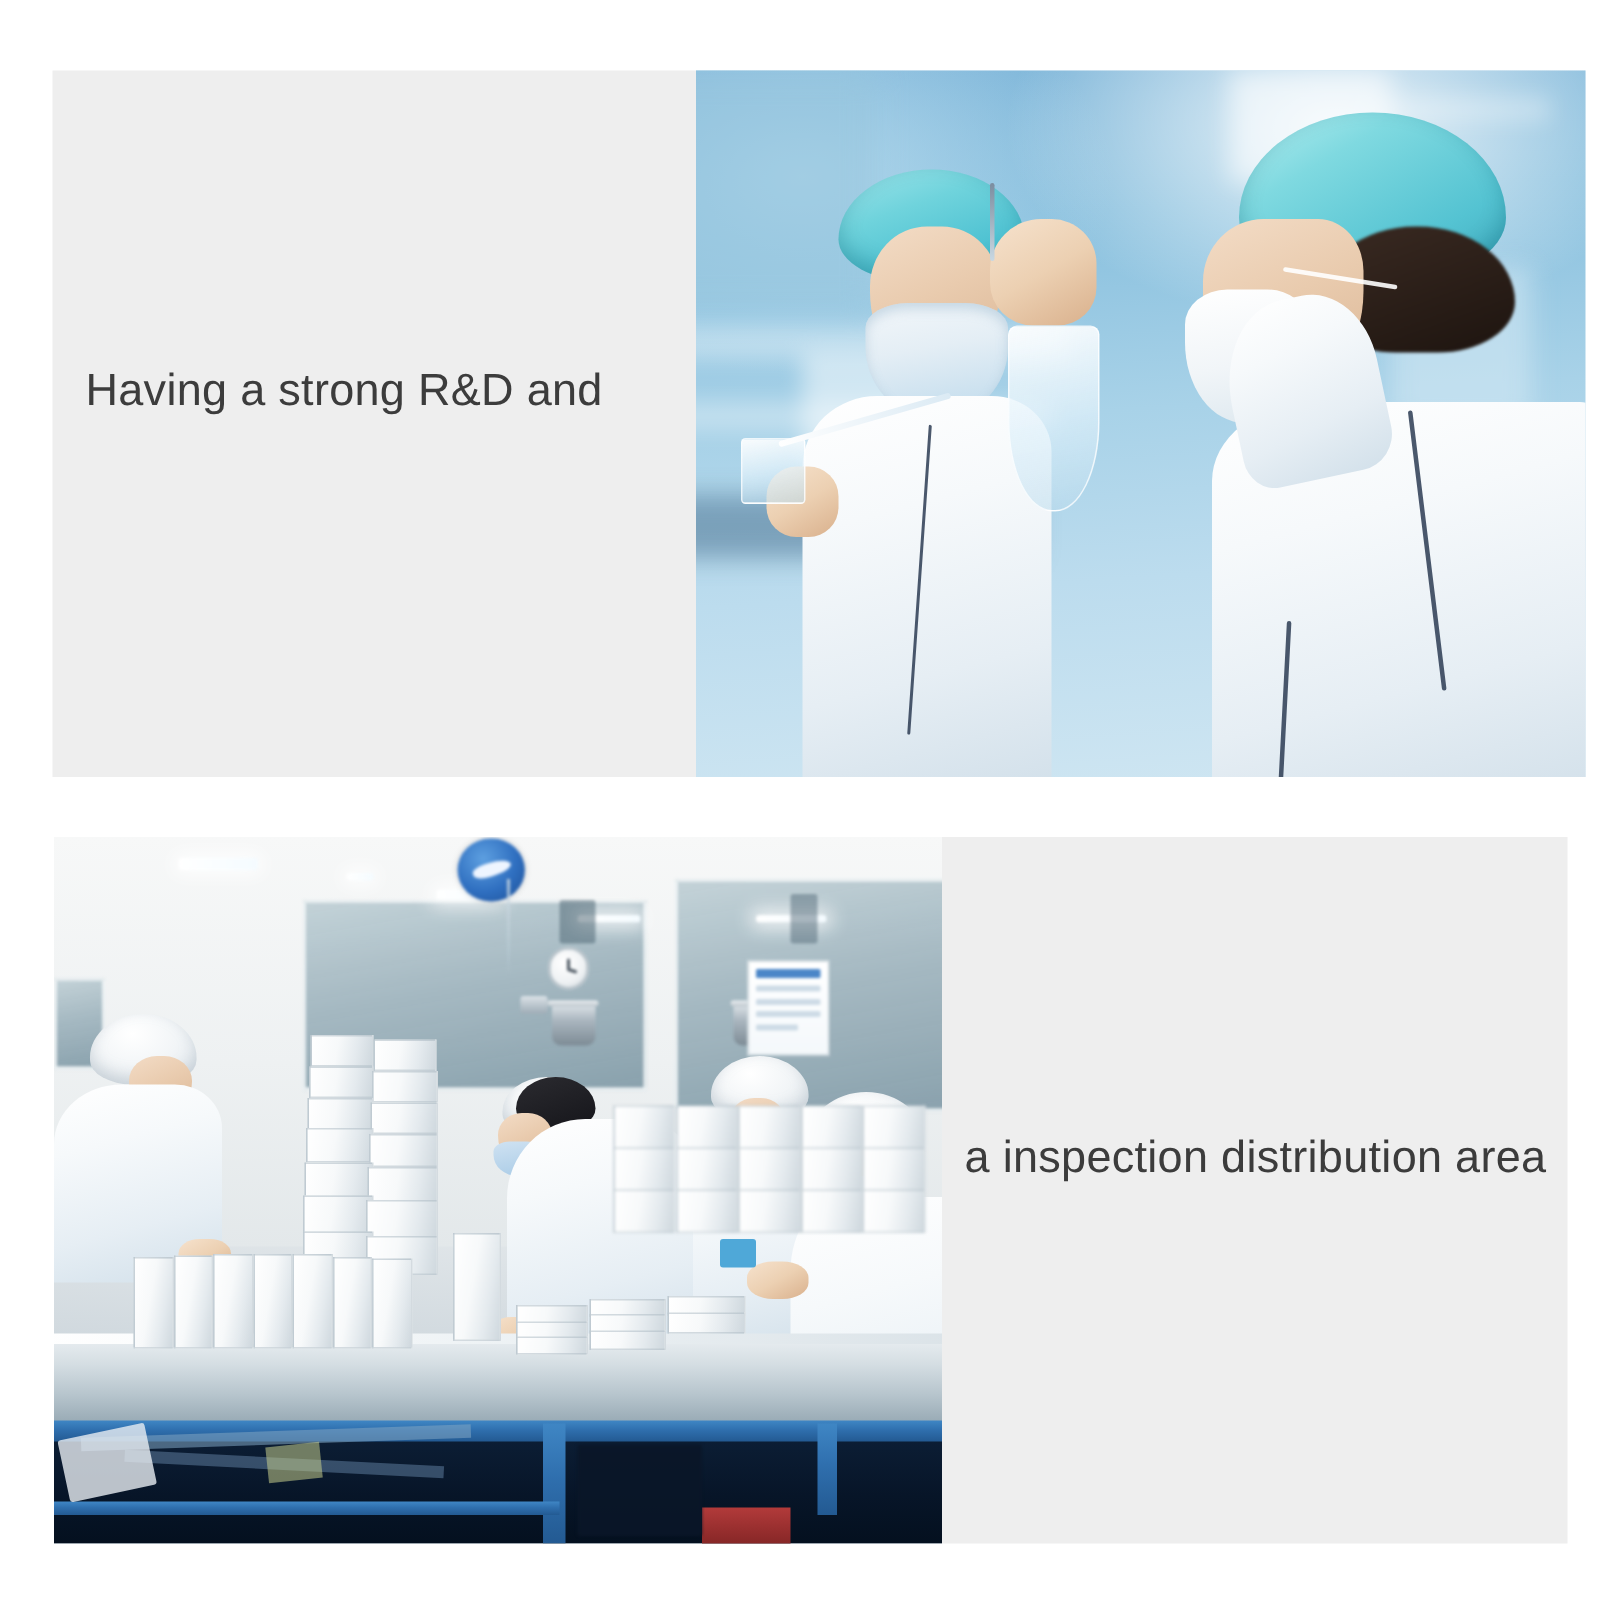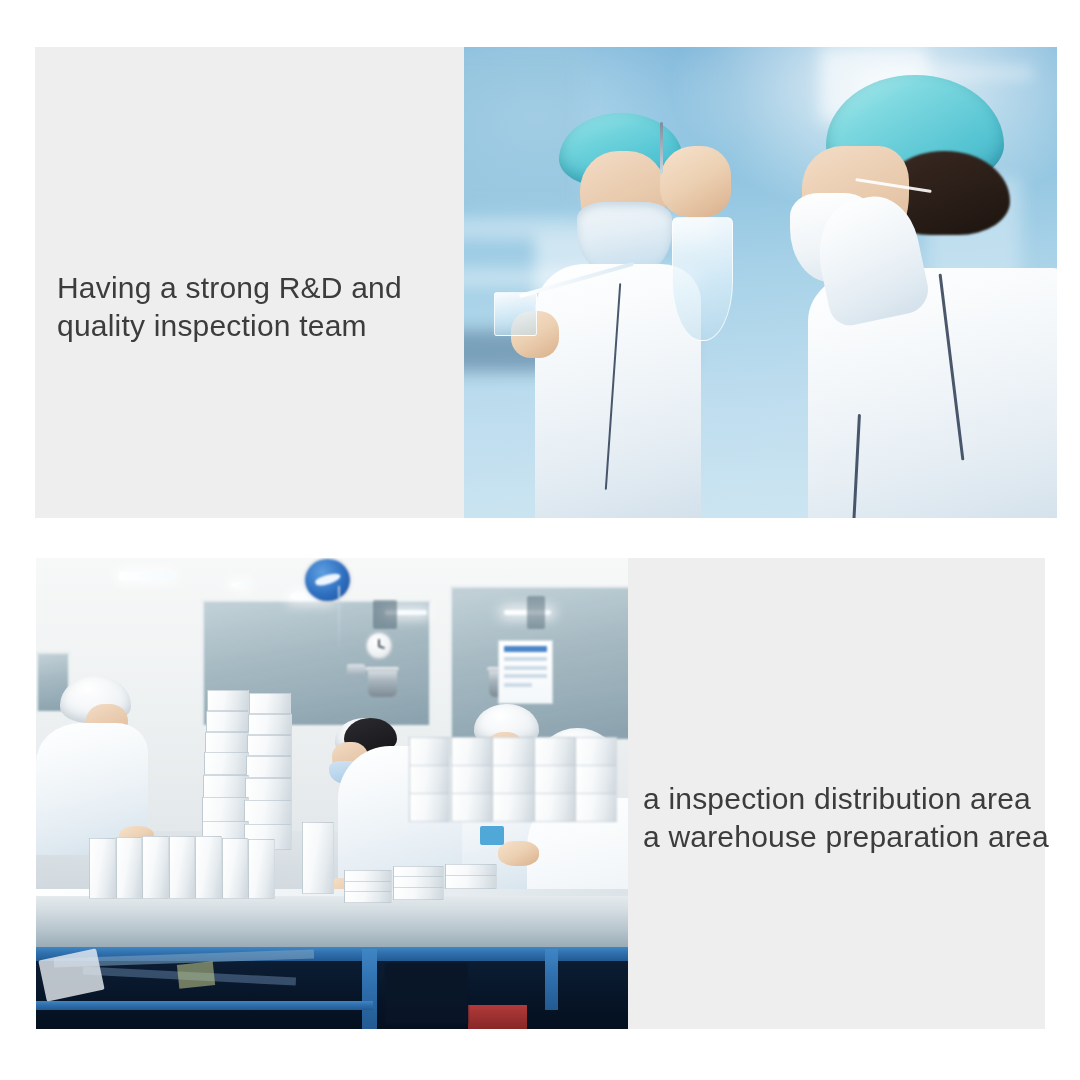--- a/index.html
+++ b/index.html
@@ -26,21 +26,20 @@
   }
 
   .caption {
     position: absolute;
     color: #3c3c3c;
     font-size: 30px;
     line-height: 38px;
     letter-spacing: 0.2px;
     white-space: nowrap;
     font-weight: 400;
-    margin-top: 27px;
   }
   .caption .cap-line { display: block; }
 
   
   .photo {
     position: absolute;
     overflow: hidden;
   }
 
   
@@ -217,21 +216,20 @@
 </head>
 <body>
 
 <div id="root">
 
   <div class="panel" id="panel-top" style="left:35px; top:47px; width:429px; height:471px;">
   </div>
 
   <div class="caption" id="caption-top" style="left:57px; top:242px; width:400px;">
     <span class="cap-line">Having a strong R&amp;D and</span>
-    <span class="cap-line">quality inspection team</span>
   </div>
 
   <div class="photo" id="photo-lab">
 
     <div class="blurgroup" style="position:absolute;inset:0;">
       <div class="bg-shelf" style="left:-4%; top:36%; width:46%; height:5%;"></div>
       <div class="bg-shelf" style="left:-4%; top:47%; width:44%; height:4%;"></div>
       <div class="bg-dark" style="left:-4%; top:60%; width:42%; height:9%;"></div>
       <div class="bg-cab" style="left:-6%; top:0%;  width:26%; height:34%; background:rgba(150,196,220,.55);"></div>
       <div class="bg-shelf" style="left:12%; top:40%; width:16%; height:18%; background:rgba(255,255,255,.5);"></div>
@@ -279,21 +277,20 @@
       <div style="position:absolute; left:33%; top:16%; width:3px; height:11%;
            background:linear-gradient(180deg,#7b8da0,#c9d8e2); border-radius:2px;"></div>
     </div>
   </div>
 
   <div class="panel" id="panel-bottom" style="left:628px; top:558px; width:417px; height:471px;">
   </div>
 
   <div class="caption" id="caption-bottom" style="left:643px; top:753px; width:404px;">
     <span class="cap-line">a inspection distribution area</span>
-    <span class="cap-line">a warehouse preparation area</span>
   </div>
 
   <div class="photo" id="photo-warehouse">
 
     <div class="wall"></div>
 
     <div class="blurgroup" style="position:absolute;inset:0;">
       <div class="window-glass" style="left:28%; top:9%; width:38%; height:26%;"></div>
       <div class="window-glass" style="left:70%; top:6%; width:32%; height:32%;"></div>
       <div class="window-glass" style="left:0%; top:20%; width:5%; height:12%;"></div>

